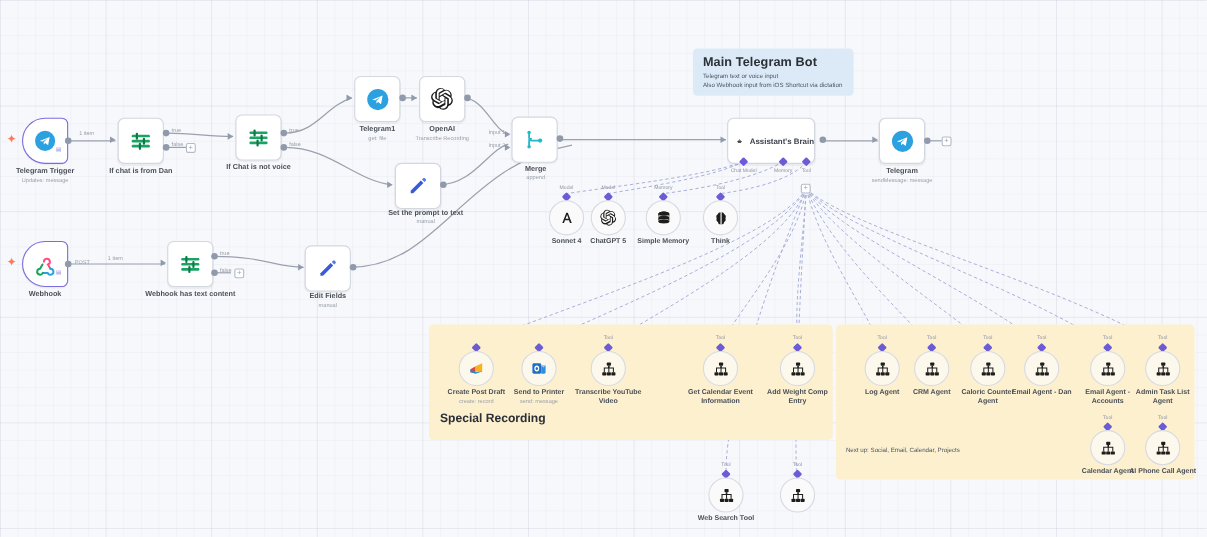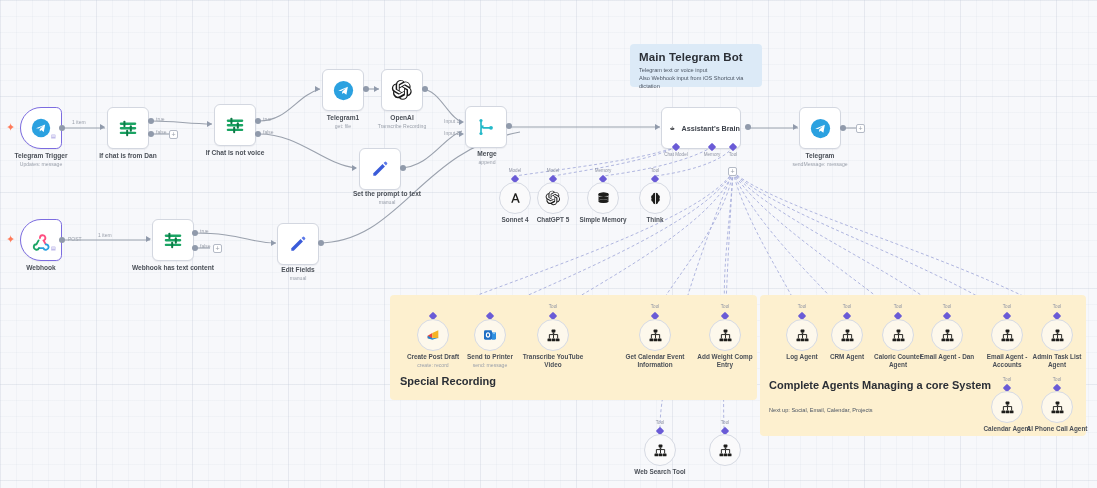--- a/index.html
+++ b/index.html
@@ -138,34 +138,33 @@
       <path d="M733,172 C772,212 920,258 1004,312"></path>
       <path d="M733,172 C778,210 950,254 1054,312"></path>
       <path d="M733,172 C700,250 660,370 660,428"></path>
       <path d="M733,172 C728,250 722,370 724,428"></path>
 
       <path d="M1004,348 L1004,384"></path>
       <path d="M1054,348 L1054,384"></path>
     </g>
   </svg>
 
-  <div class="sticky sticky-blue" style="left:630px;top:44px;width:132px;height:43px;padding:7px 9px;">
+  <div class="sticky sticky-blue" style="left:630px;top:44px;width:146px;height:43px;padding:7px 9px;">
     <div class="sticky-title">Main Telegram Bot</div>
     <div class="sticky-sub">
       <span>Telegram text or voice input</span><br>
       <span>Also Webhook input from iOS Shortcut via dictation</span>
     </div>
   </div>
 
   <div class="sticky sticky-yellow" style="left:390px;top:295px;width:367px;height:105px;">
     <div class="sticky-title-lg" style="position:absolute;left:10px;bottom:13px;">Special Recording</div>
   </div>
 
   <div class="sticky sticky-yellow" style="left:760px;top:295px;width:326px;height:141px;">
-    <div class="sticky-title-lg" style="position:absolute;left:9px;top:84px;">Complete Agents Managing a core System</div>
     <div class="sticky-sub" style="position:absolute;left:9px;top:108px;">Next up: Social, Email, Calendar, Projects</div>
   </div>
 
   <div class="trigbolt" style="left:6px;top:122px;">✦</div>
   <div class="node trigger" style="left:20px;top:107px;">
     <svg width="20" height="20" viewBox="0 0 24 24">
       <circle cx="12" cy="12" r="11" fill="#2ba1e0"></circle>
       <path d="M6 12.2l11-4.4-1.7 9-3.1-2.3-1.6 1.6-.2-2.6 4.3-4.1-5.5 3.3z" fill="#fff"></path>
     </svg>
   </div>

